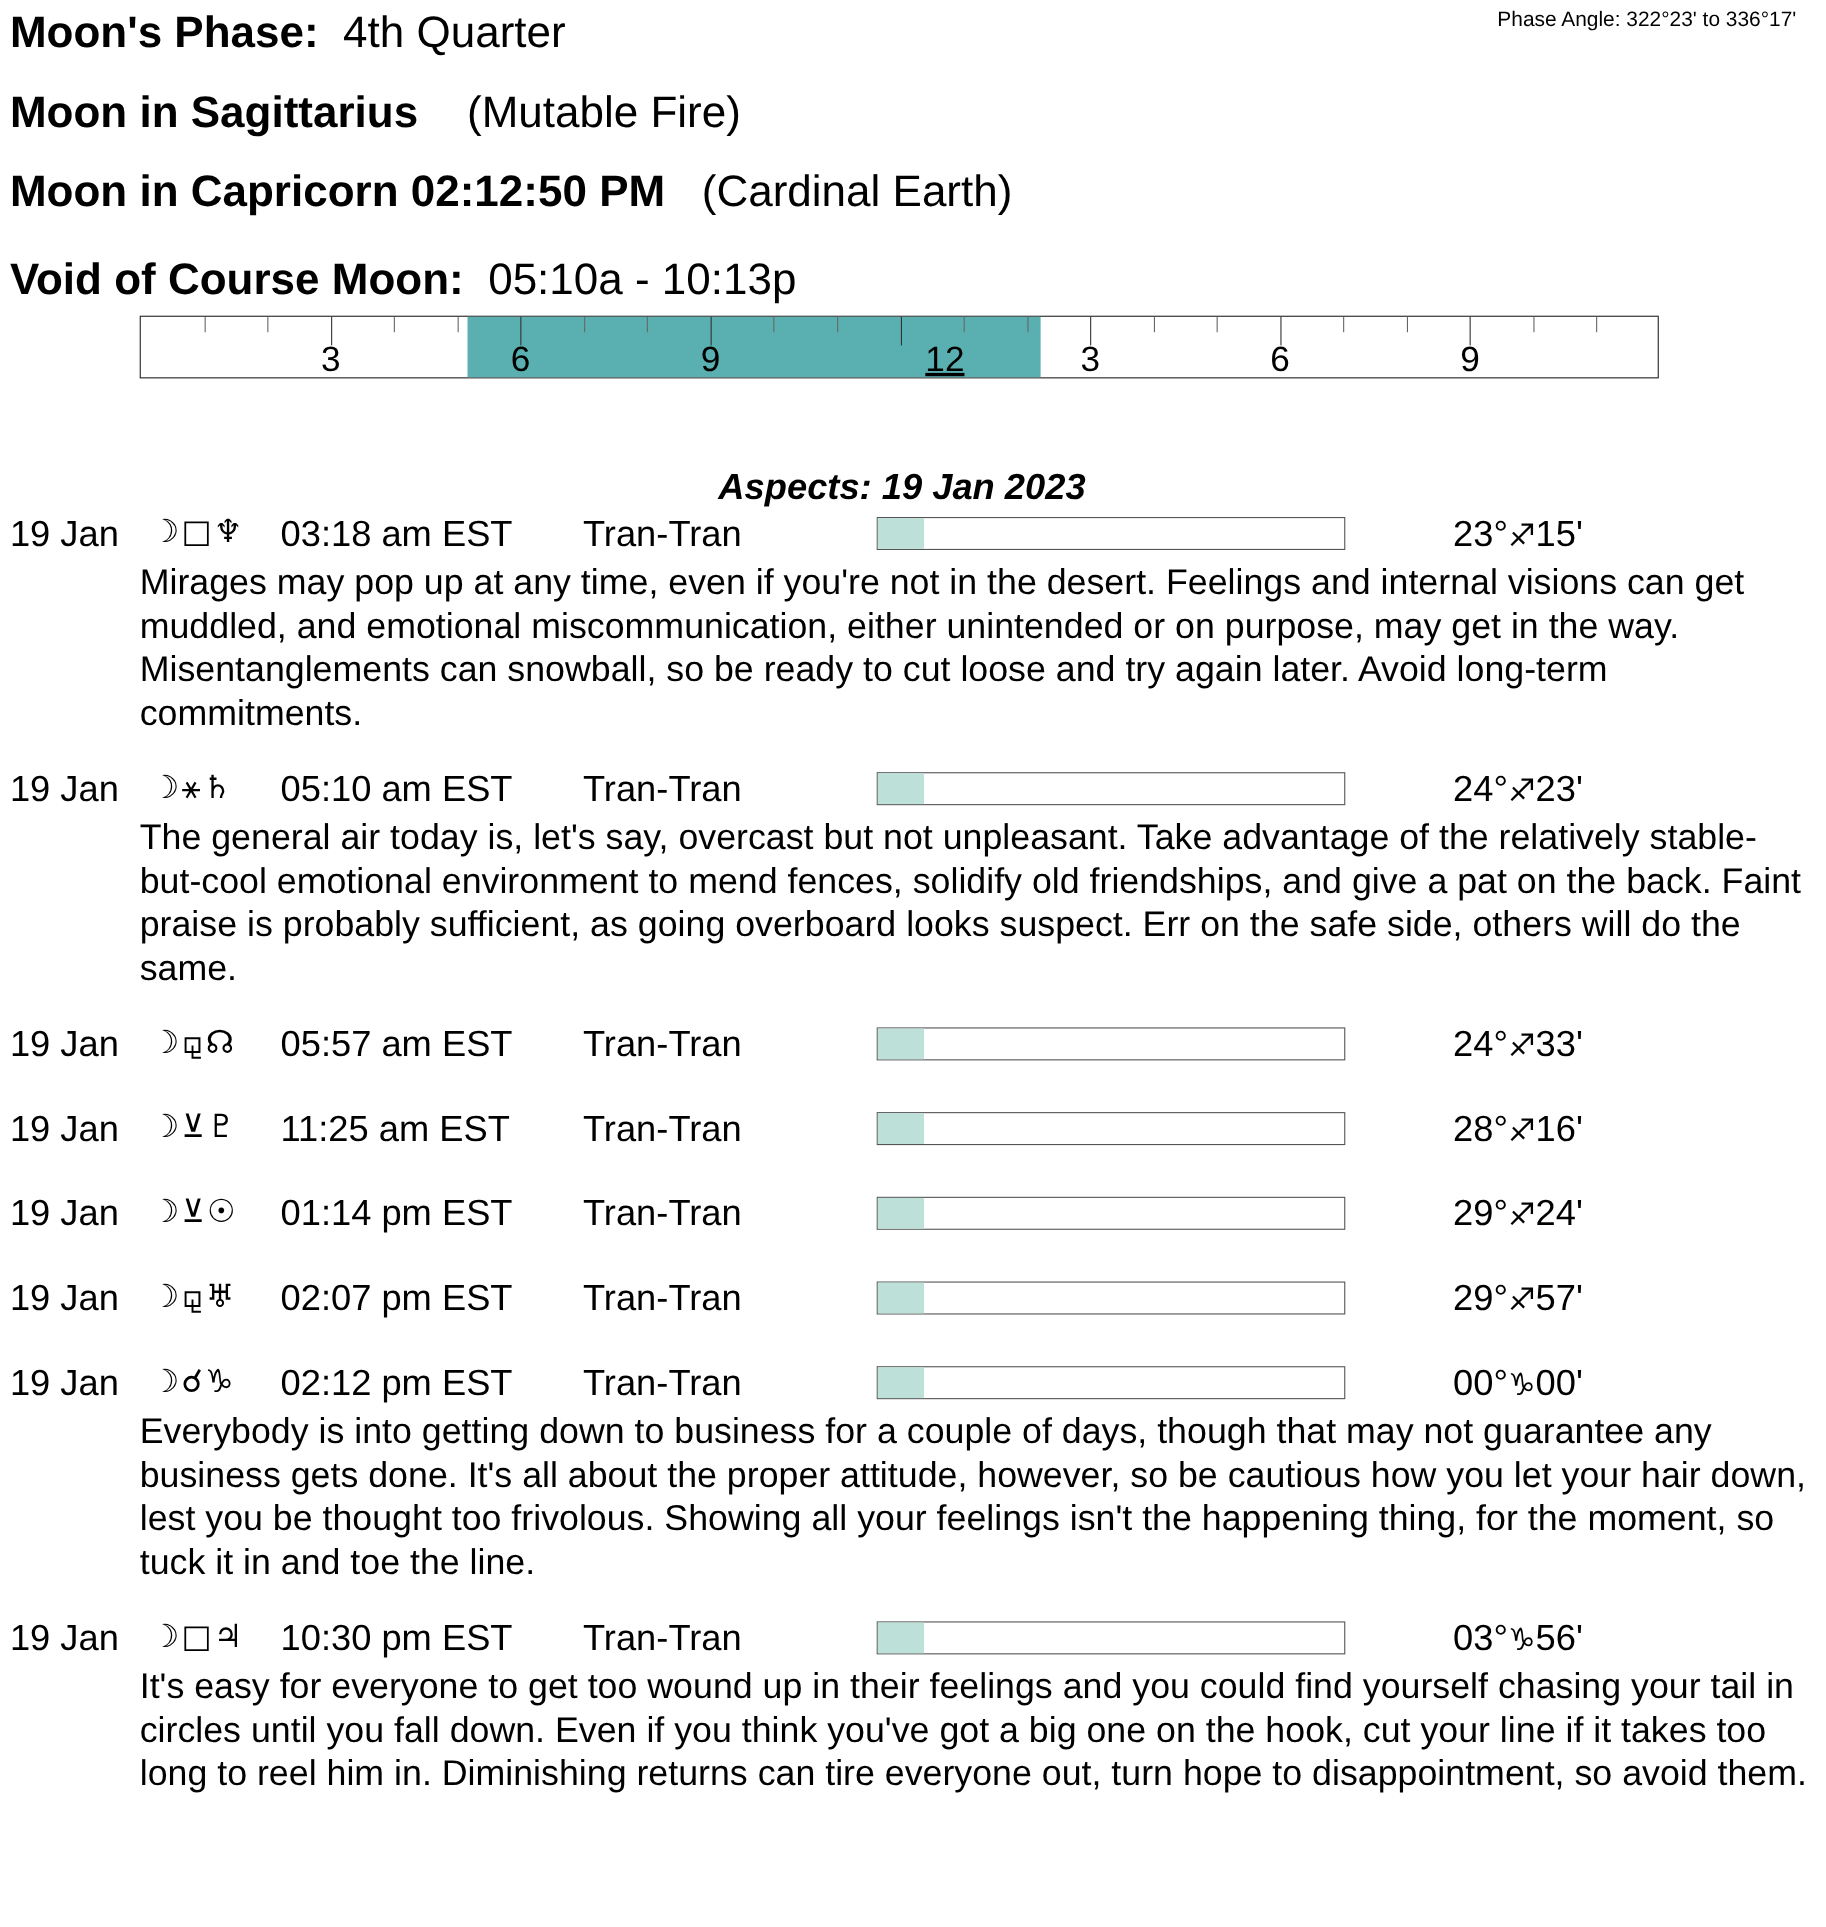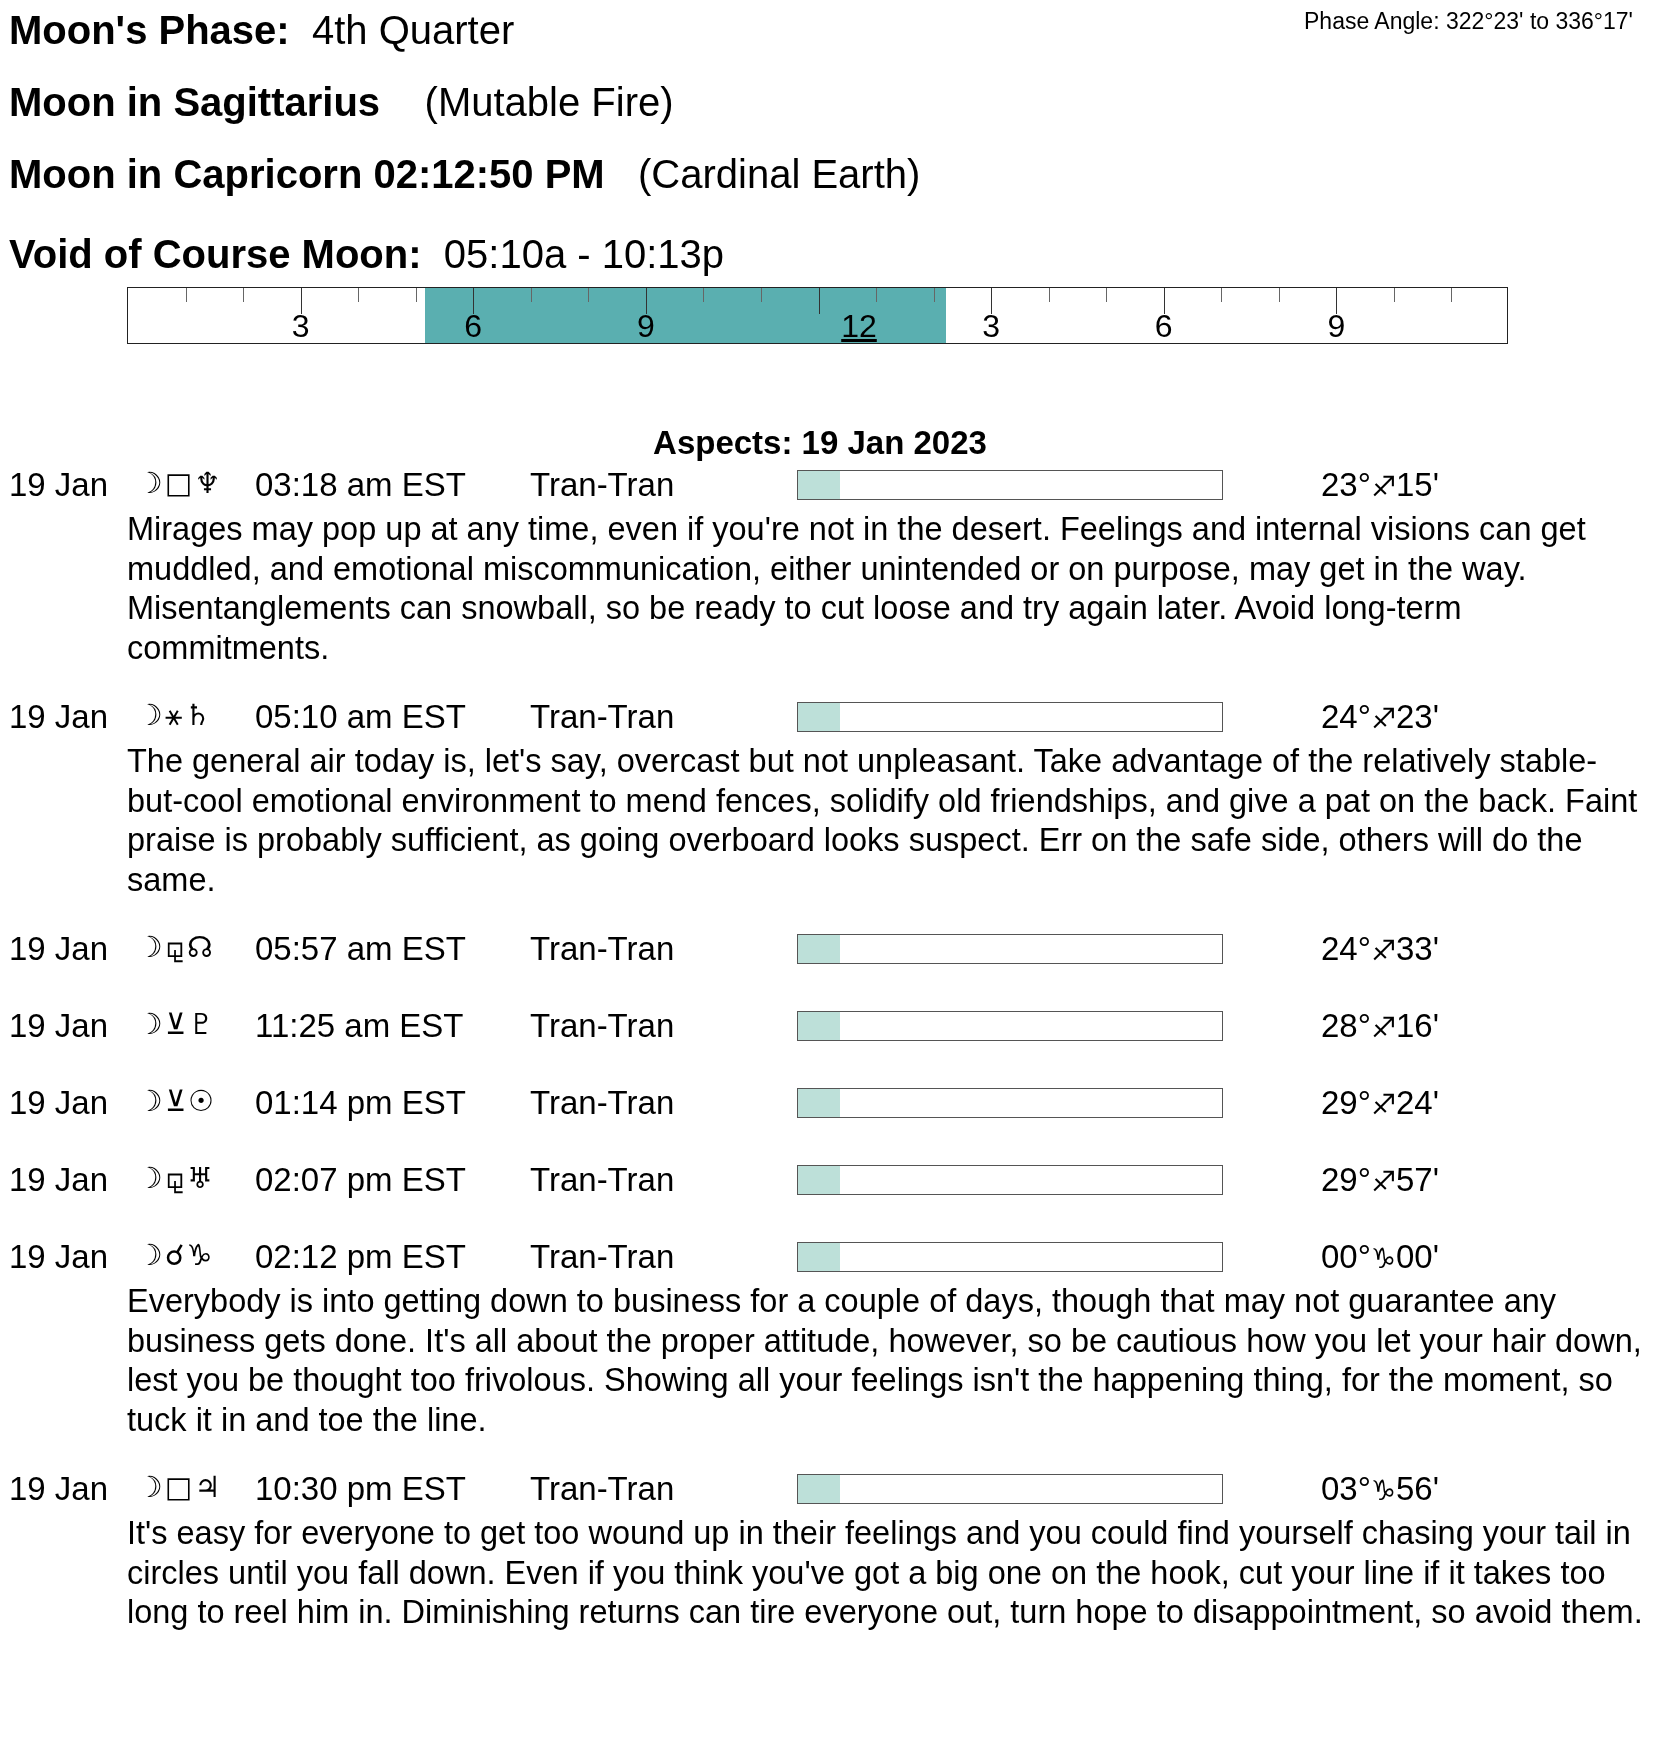--- a/index.html
+++ b/index.html
@@ -3,31 +3,31 @@
 <meta charset="utf-8">
 <style>
   html, body { margin: 0; padding: 0; background: #ffffff; }
   body {
     width: 1660px; height: 1752px; position: relative; overflow: hidden;
     font-family: "Liberation Sans", "DejaVu Sans", sans-serif; color: #000;
   }
   .abs { position: absolute; white-space: nowrap; }
   .hdr { font-size: 40px; left: 9px; }
   .hdr b { font-weight: bold; }
-  .phase-angle { right: 27px; top: 8px; font-size: 23px; }
+  .phase-angle { right: 27px; top: 8px; font-size: 19px; }
   .timeline {
     position: absolute; left: 127px; top: 287px; width: 1381px; height: 57px;
     border: 1.5px solid #222; box-sizing: border-box; background: #fff;
   }
   .voc-fill { position: absolute; top: 0; bottom: 0; background: #5aafb0; }
   .tick { position: absolute; top: 0; width: 1px; background: #666; }
   .tick.major { height: 26px; background: #333; }
   .tick.minor { height: 14px; }
   .tick-label { position: absolute; top: 20px; font-size: 32px; transform: translateX(-50%); }
-  .aspects-title { left: 0; width: 1640px; text-align: center; top: 424px; font-size: 33px; font-weight: bold; }
+  .aspects-title { left: 0; width: 1640px; text-align: center; top: 424px; font-size: 33px; font-weight: bold; font-style: italic; }
   .row { position: absolute; left: 9px; font-size: 33px; height: 40px; white-space: nowrap; }
   .row .date { position: absolute; left: 0; }
   .row .glyphs { position: absolute; left: 128px; font-family: "DejaVu Sans", sans-serif; font-size: 29px; letter-spacing: 2px; }
   .row .time { position: absolute; left: 246px; }
   .row .type { position: absolute; left: 521px; }
   .orb-bar {
     position: absolute; left: 788px; top: 4px; width: 426px; height: 30px;
     border: 1.5px solid #555; box-sizing: border-box; background: #fff;
   }
   .orb-fill { position: absolute; left: 0; top: 0; bottom: 0; background: #bde0d9; }

